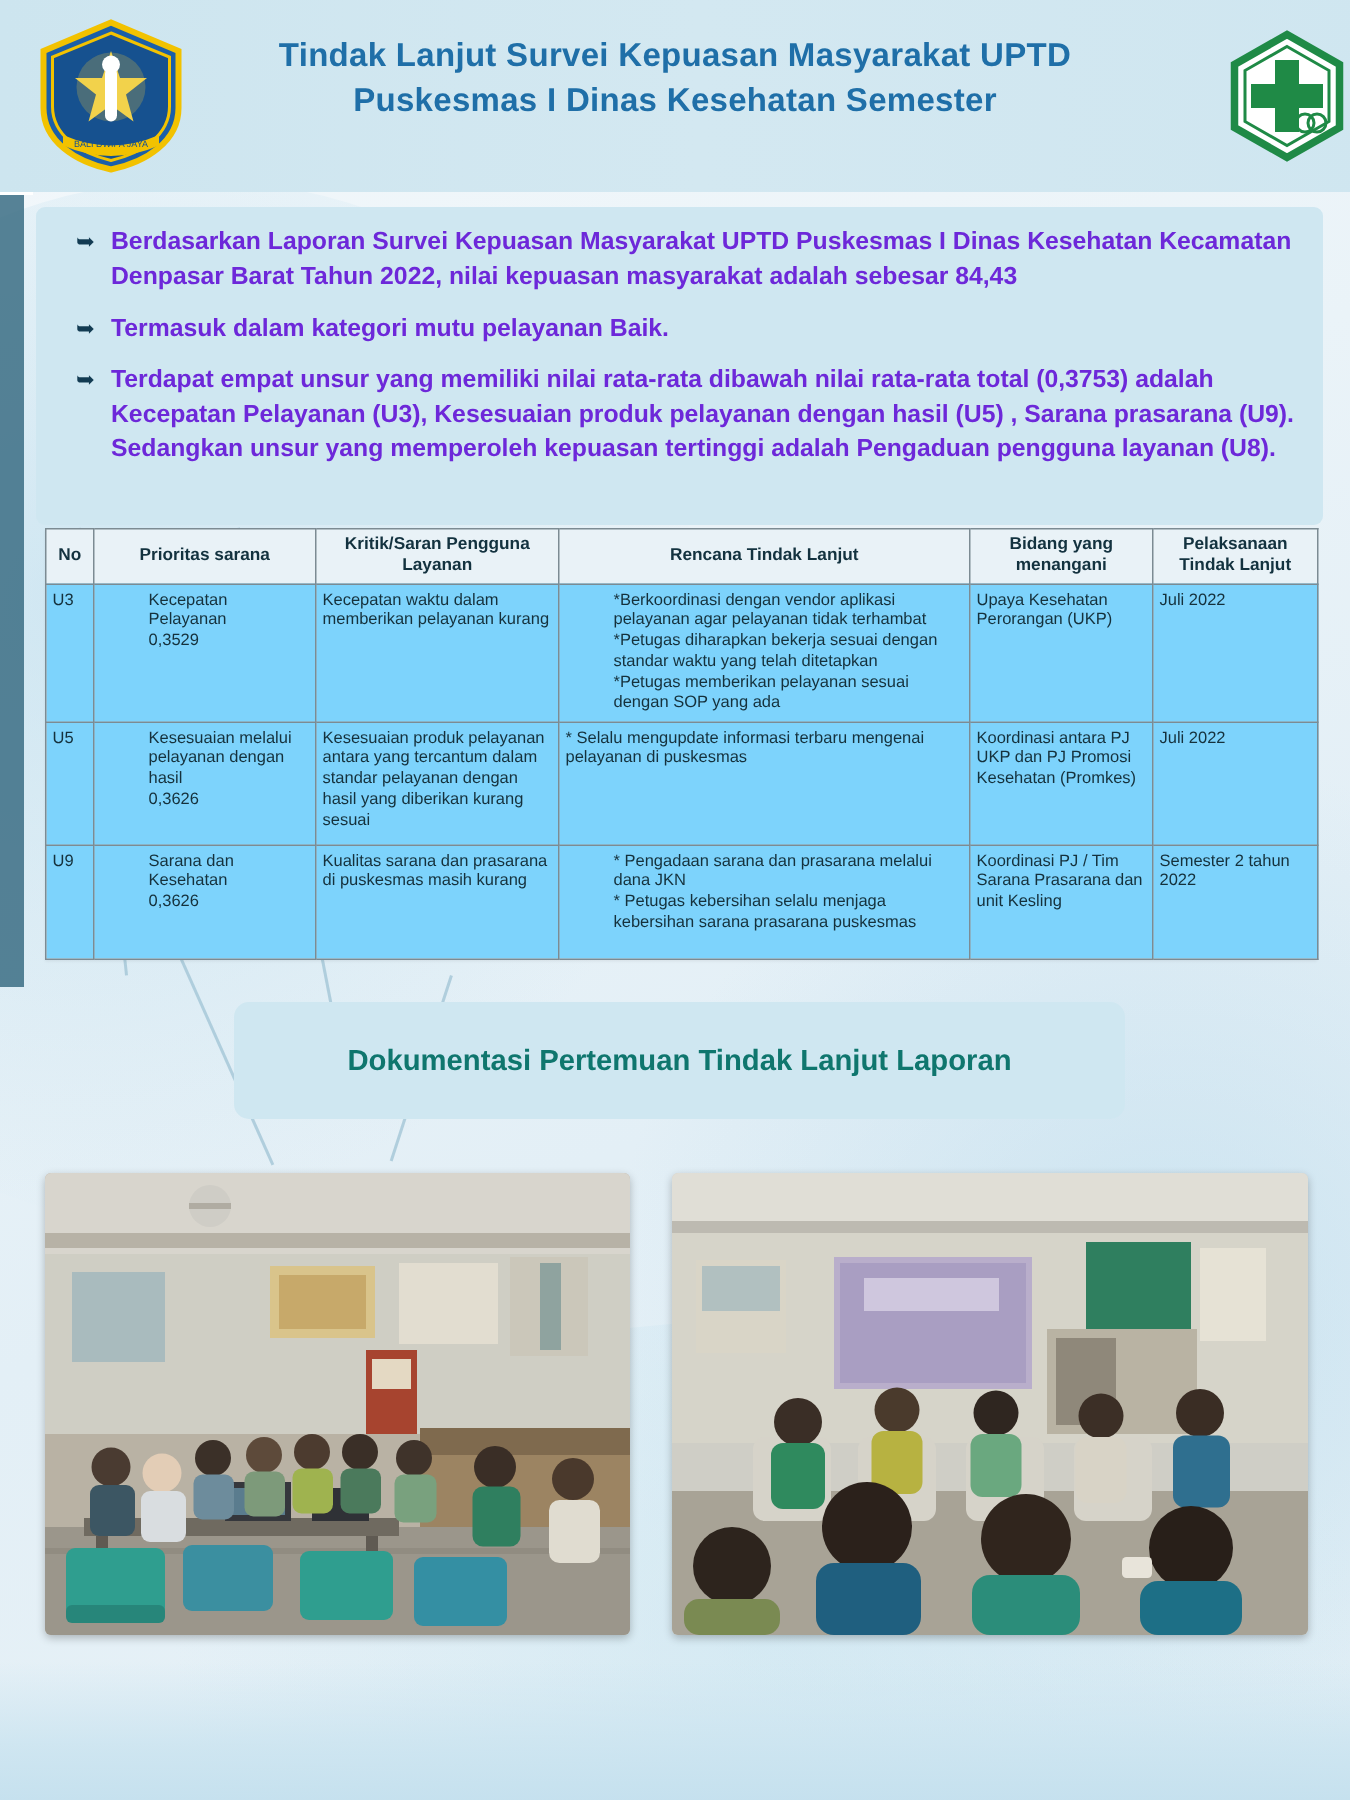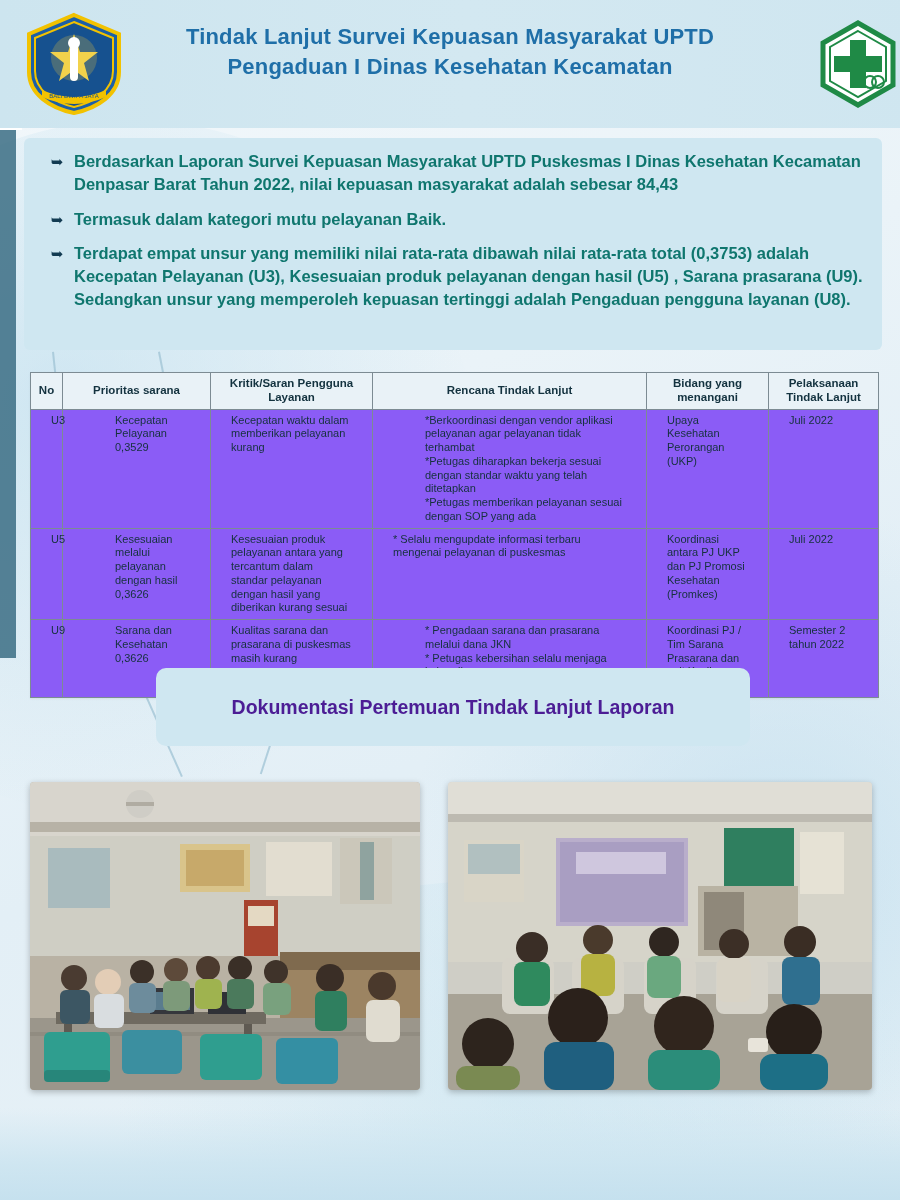--- a/index.html
+++ b/index.html
@@ -139,31 +139,31 @@
   .bullet-mark {
     flex: 0 0 34px;
     color: #123b52;
     font-size: 15px;
     line-height: 1.35;
     padding-top: 2px;
     text-align: center;
   }
   .bullet-text {
     flex: 1 1 auto;
-    color: #0f766e;
+    color: #6d28d9;
     font-size: 16.5px;
     font-weight: bold;
     line-height: 1.38;
   }
 
   
   .table-wrap {
     position: absolute;
     left: 30px;
-    top: 372px;
+    top: 352px;
     width: 848px;
     background: #e7f1f6;
     box-shadow: 0 1px 2px rgba(0,0,0,.06);
   }
   table.main {
     width: 848px;
     border-collapse: collapse;
     table-layout: fixed;
     background: #e9f2f7;
   }
@@ -175,43 +175,43 @@
     padding: 4px 3px;
     text-align: center;
     vertical-align: middle;
     background: #e9f2f7;
     line-height: 1.2;
   }
   table.main td {
     border: 1px solid #7c8b93;
     font-size: 11px;
     color: #15313c;
-    padding: 4px 20px;
+    padding: 4px 4px;
     vertical-align: top;
     line-height: 1.25;
-    background: #8b5cf6;
+    background: #7dd3fc;
   }
   td.no-col { text-align: left; }
   .cell-lines span { display: block; margin-left: 32px; }
 
   
   .doc-banner {
     position: absolute;
     left: 156px;
     top: 668px;
     width: 594px;
     height: 78px;
     background: #cfe7f1;
     border-radius: 10px;
     display: flex;
     align-items: center;
     justify-content: center;
   }
   .doc-banner-text {
-    color: #4c1d95;
+    color: #0f766e;
     font-size: 19.5px;
     font-weight: bold;
     text-align: center;
     line-height: 1.35;
   }
 
   
   .photo {
     position: absolute;
     border-radius: 4px;
@@ -256,21 +256,21 @@
     <circle cx="52" cy="46" r="23" fill="#e8c23a" opacity=".25"></circle>
     <path d="M52 22 L58 40 L76 40 L62 51 L67 69 L52 58 L37 69 L42 51 L28 40 L46 40 Z" fill="#f2d24b"></path>
     <rect x="48" y="33" width="8" height="36" rx="4" fill="#ffffff"></rect>
     <circle cx="52" cy="31" r="6" fill="#ffffff"></circle>
     <path d="M20 78 Q52 92 84 78 L84 85 Q52 99 20 85 Z" fill="#f2c200"></path>
     <text x="52" y="86" font-size="6" text-anchor="middle" fill="#16518f" font-family="Liberation Sans, sans-serif">BALI DWIPA JAYA</text>
   </svg>
 
   <div class="header-title">
     <div>Tindak Lanjut Survei Kepuasan Masyarakat UPTD</div>
-    <div>Pengaduan I Dinas Kesehatan Kecamatan</div>
+    <div>Puskesmas I Dinas Kesehatan Semester</div>
   </div>
 
   <svg class="logo-health" viewBox="0 0 88 88">
     <polygon points="44,3 79,23 79,65 44,85 9,65 9,23" fill="#ffffff" stroke="#1f8a46" stroke-width="5"></polygon>
     <polygon points="44,11 72,27 72,61 44,77 16,61 16,27" fill="#ffffff" stroke="#1f8a46" stroke-width="2"></polygon>
     <path d="M36 20 H52 V36 H68 V52 H52 V68 H36 V52 H20 V36 H36 Z" fill="#1f8a46"></path>
     <circle cx="56" cy="62" r="6" fill="none" stroke="#1f8a46" stroke-width="2"></circle>
     <circle cx="64" cy="62" r="6" fill="none" stroke="#1f8a46" stroke-width="2"></circle>
   </svg>
 </div>

